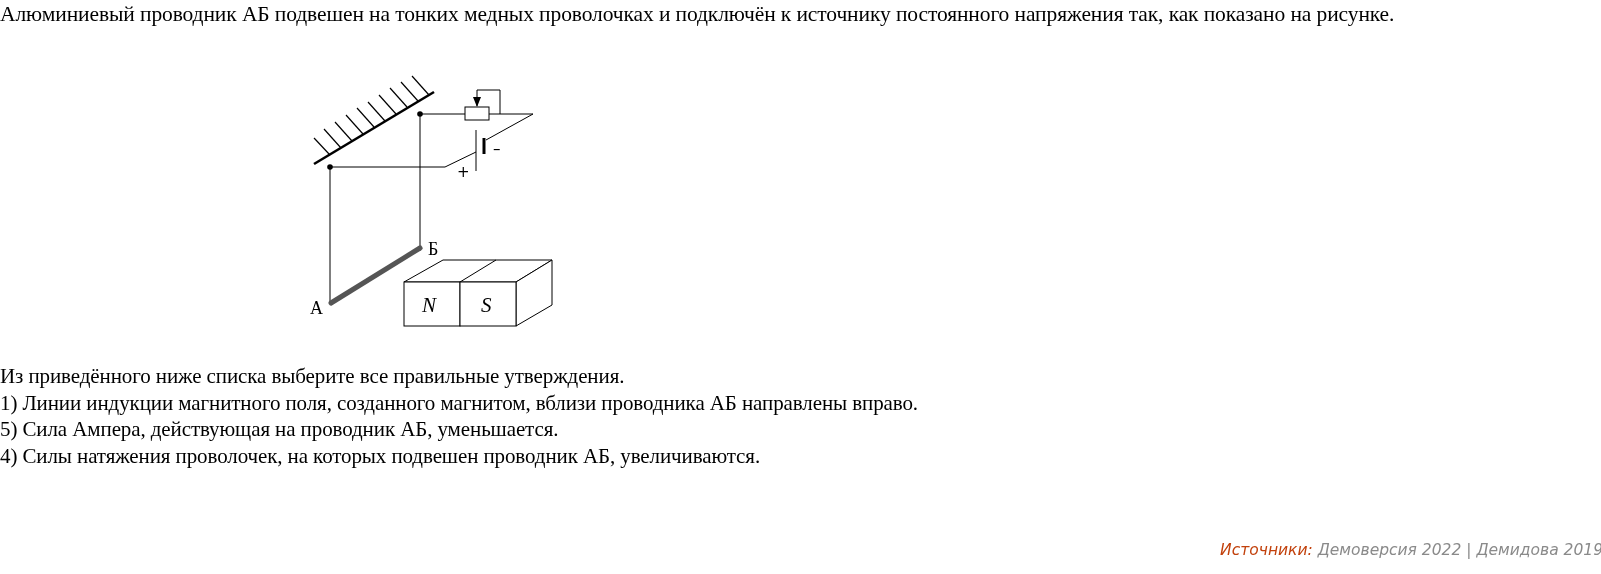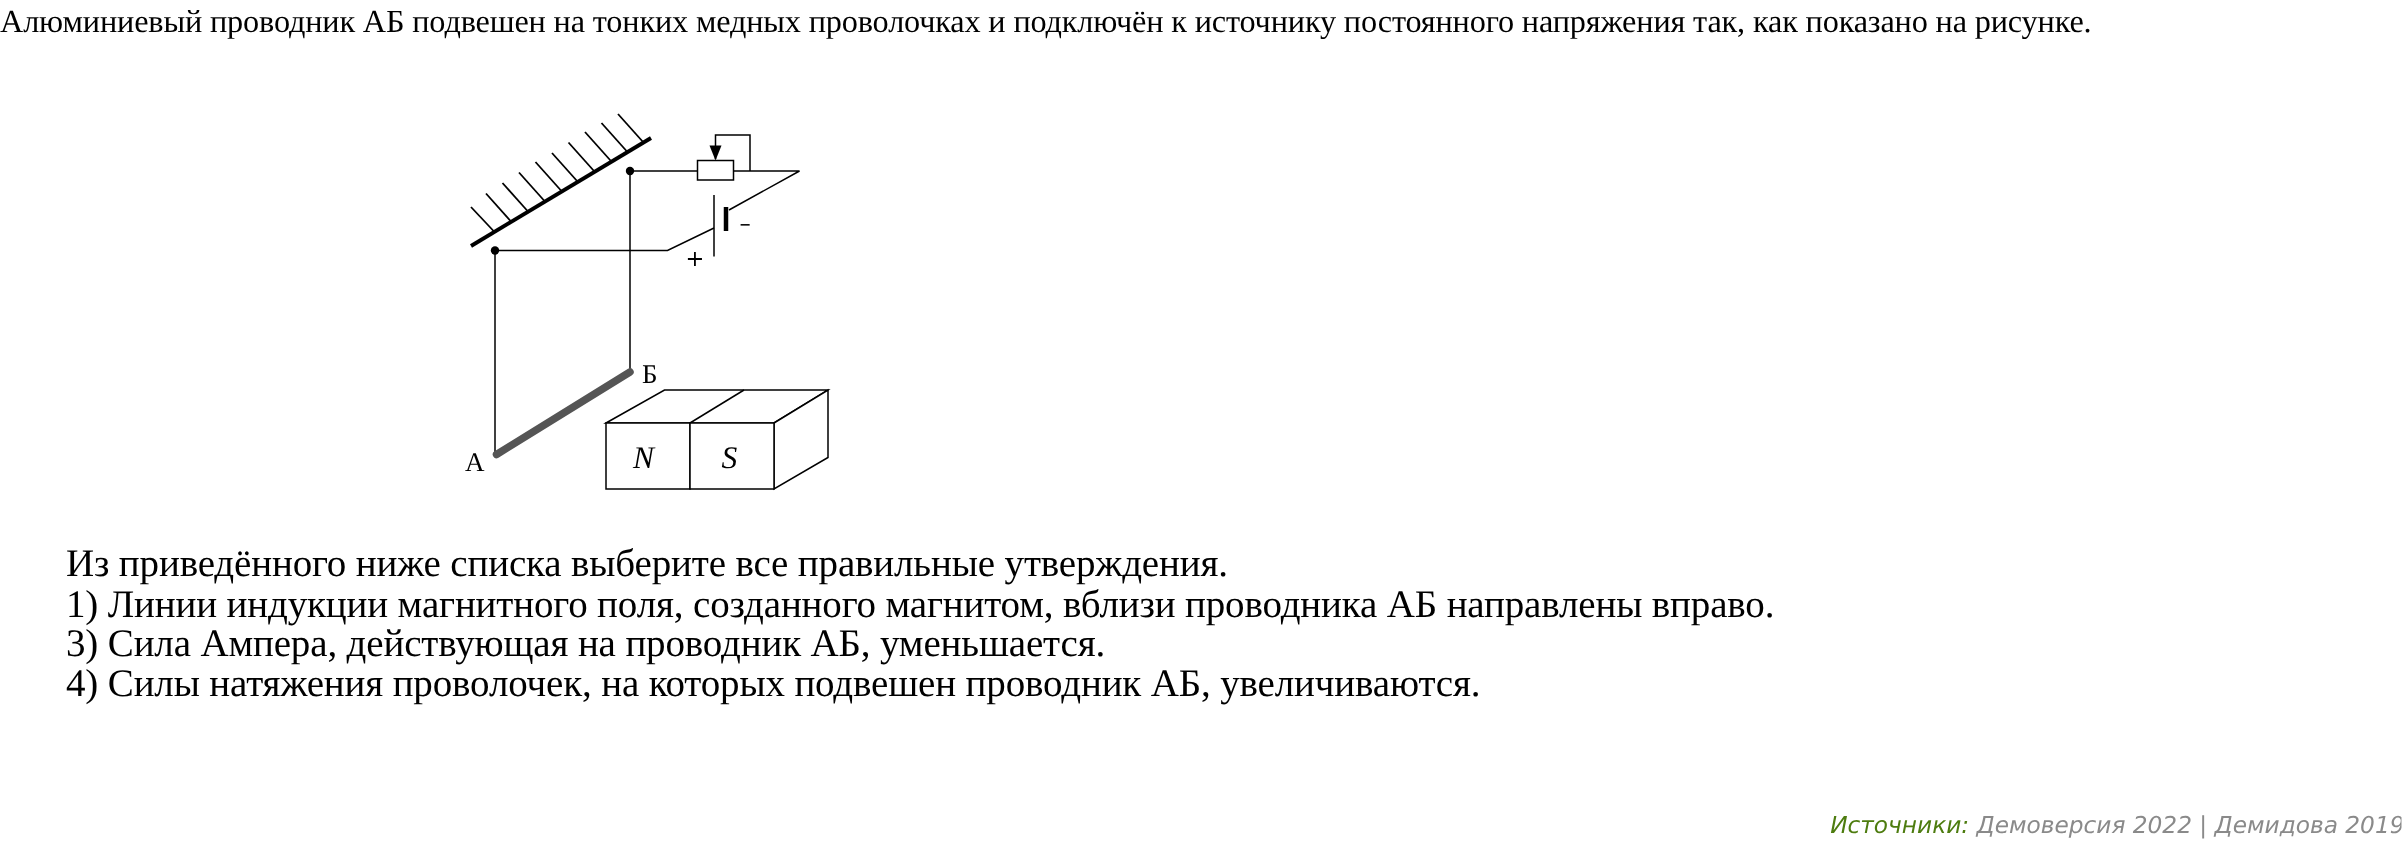--- a/index.html
+++ b/index.html
@@ -10,29 +10,29 @@
     }
     .intro {
       position: absolute; left: 0; top: 1px; width: 1322px;
       font-size: 21.5px; line-height: 27px; letter-spacing: -0.1px;
     }
     .intro p { margin: 0; white-space: nowrap; }
     .figure { position: absolute; left: 300px; top: 70px; width: 270px; height: 270px; }
     .figure svg { display: block; }
     .question {
       position: absolute; left: 0; top: 363px;
-      font-size: 26px; line-height: 26.5px; letter-spacing: -0.1px; padding-left: 44px;
+      font-size: 21px; line-height: 26.5px; letter-spacing: -0.1px;
     }
     .question p { margin: 0; white-space: nowrap; }
     .sources {
       position: absolute; right: -2px; top: 541px;
       font-family: "DejaVu Sans", "Liberation Sans", sans-serif;
       font-style: italic; font-size: 15.5px; white-space: nowrap;
     }
-    .sources .label { color: #4d7c0f; }
+    .sources .label { color: #c2410c; }
     .sources .val { color: #8a8a8a; }
   </style>
 </head>
 <body>
 
 <div class="intro">
   <p>Алюминиевый проводник АБ подвешен на тонких медных проволочках и подключён к источнику постоянного напряжения так, как показано на рисунке.</p>
 </div>
 
 <div class="figure">
@@ -94,19 +94,19 @@
       <rect x="160" y="212" width="56" height="44"></rect>
     </g>
     <text x="122" y="242" font-family="Liberation Serif, serif" font-style="italic" font-size="21" fill="#000">N</text>
     <text x="181" y="242" font-family="Liberation Serif, serif" font-style="italic" font-size="21" fill="#000">S</text>
   </svg>
 </div>
 
 <div class="question">
   <p>Из приведённого ниже списка выберите все правильные утверждения.</p>
   <p>1) Линии индукции магнитного поля, созданного магнитом, вблизи проводника АБ направлены вправо.</p>
-  <p>3) Сила Ампера, действующая на проводник АБ, уменьшается.</p>
+  <p>5) Сила Ампера, действующая на проводник АБ, уменьшается.</p>
   <p>4) Силы натяжения проволочек, на которых подвешен проводник АБ, увеличиваются.</p>
 </div>
 
 <div class="sources">
   <span class="label">Источники:</span><span class="val"> Демоверсия 2022 | Демидова 2019</span>
 </div>
 
 </body></html>

